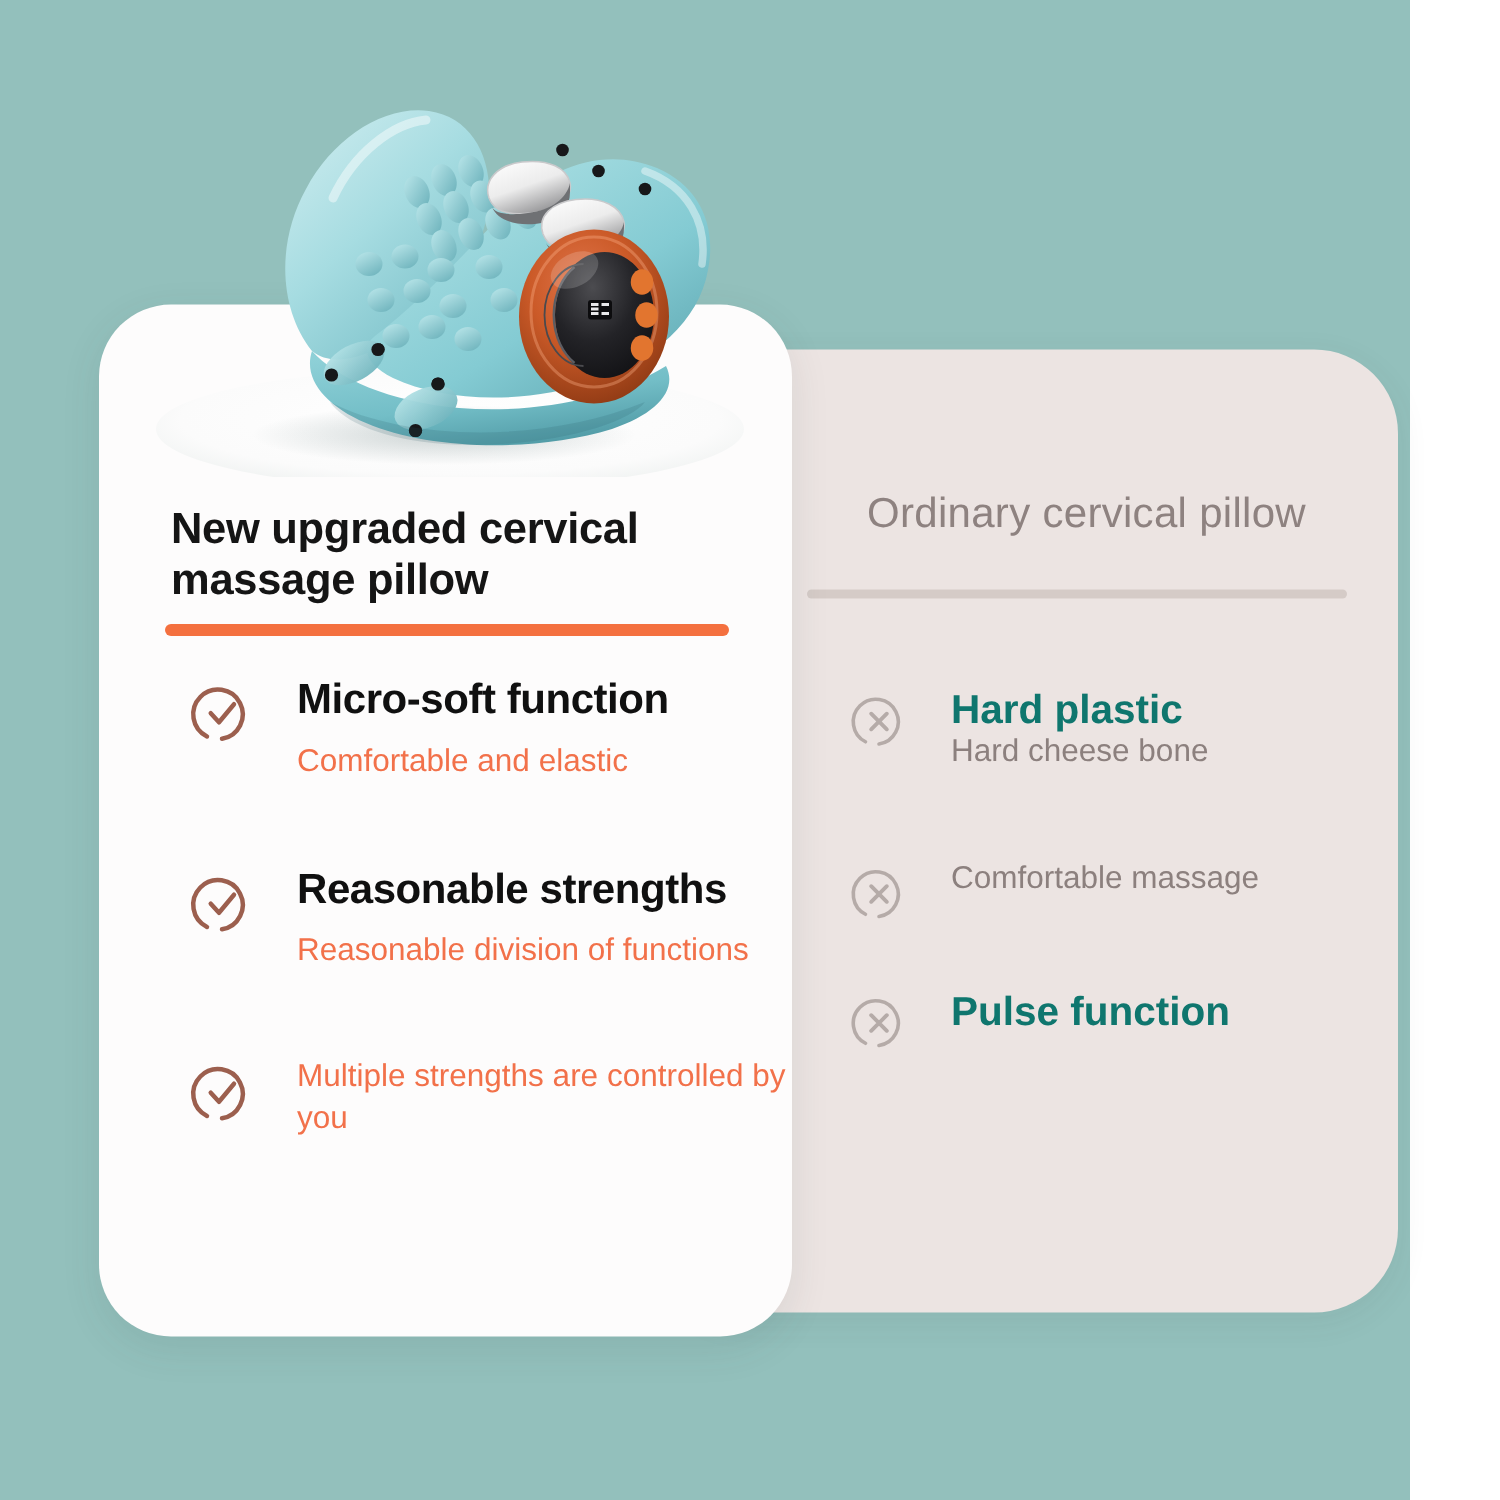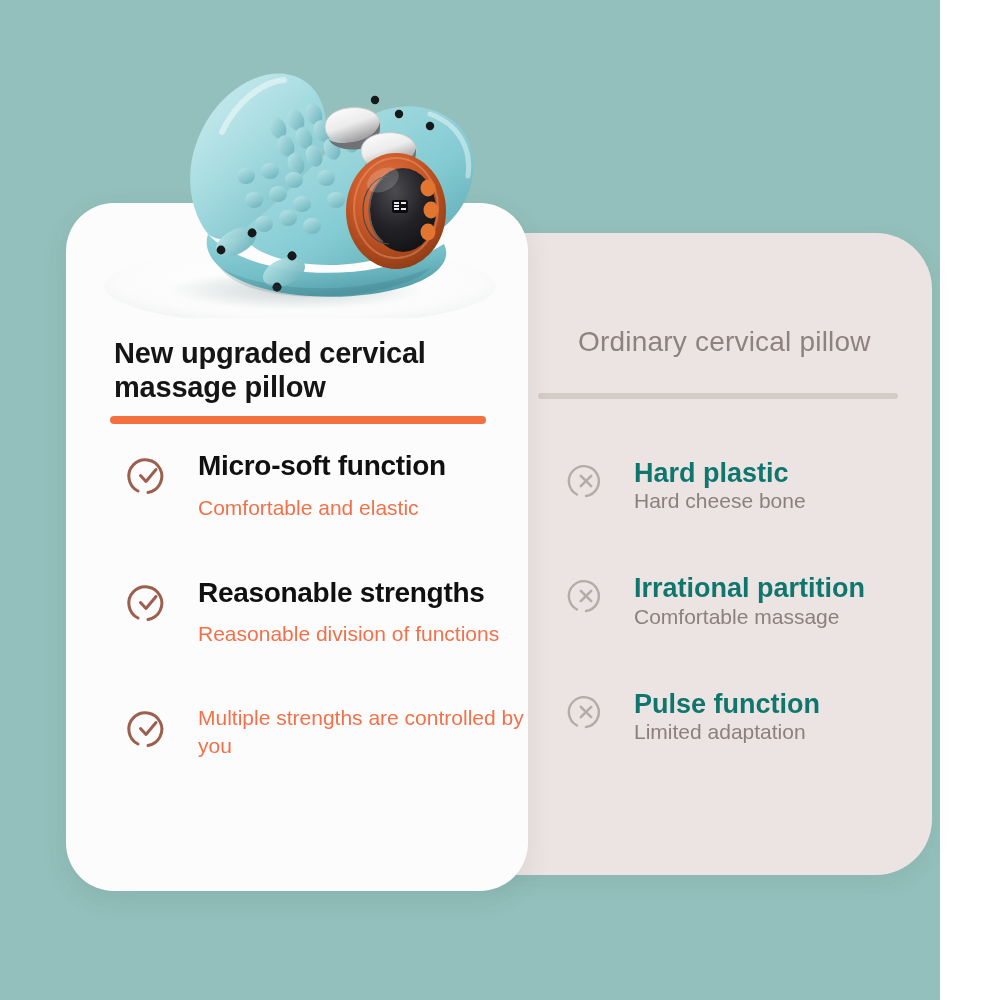--- a/index.html
+++ b/index.html
@@ -152,33 +152,31 @@
         <div class="ord-sub">Hard cheese bone</div>
       </div>
 
       <div class="ord-item">
         <span class="icon-x">
           <svg viewBox="0 0 40 40" width="40" height="40">
             <path d="M11 33.5 A15 15 0 1 1 20 35" fill="none" stroke="#b5aba8" stroke-width="2.4" stroke-linecap="round"></path>
             <path d="M14.8 14.8 L25.2 25.2 M25.2 14.8 L14.8 25.2" fill="none" stroke="#b5aba8" stroke-width="2.6" stroke-linecap="round"></path>
           </svg>
         </span>
-        <div class="ord-head">Irrational partition</div>
         <div class="ord-sub">Comfortable massage</div>
       </div>
 
       <div class="ord-item">
         <span class="icon-x">
           <svg viewBox="0 0 40 40" width="40" height="40">
             <path d="M11 33.5 A15 15 0 1 1 20 35" fill="none" stroke="#b5aba8" stroke-width="2.4" stroke-linecap="round"></path>
             <path d="M14.8 14.8 L25.2 25.2 M25.2 14.8 L14.8 25.2" fill="none" stroke="#b5aba8" stroke-width="2.6" stroke-linecap="round"></path>
           </svg>
         </span>
         <div class="ord-head">Pulse function</div>
-        <div class="ord-sub">Limited adaptation</div>
       </div>
 
     </div>
   </div>
 
   <div class="card-new">
 
     <div class="new-title">New upgraded cervical massage pillow</div>
 
     <div class="new-underline"></div>

